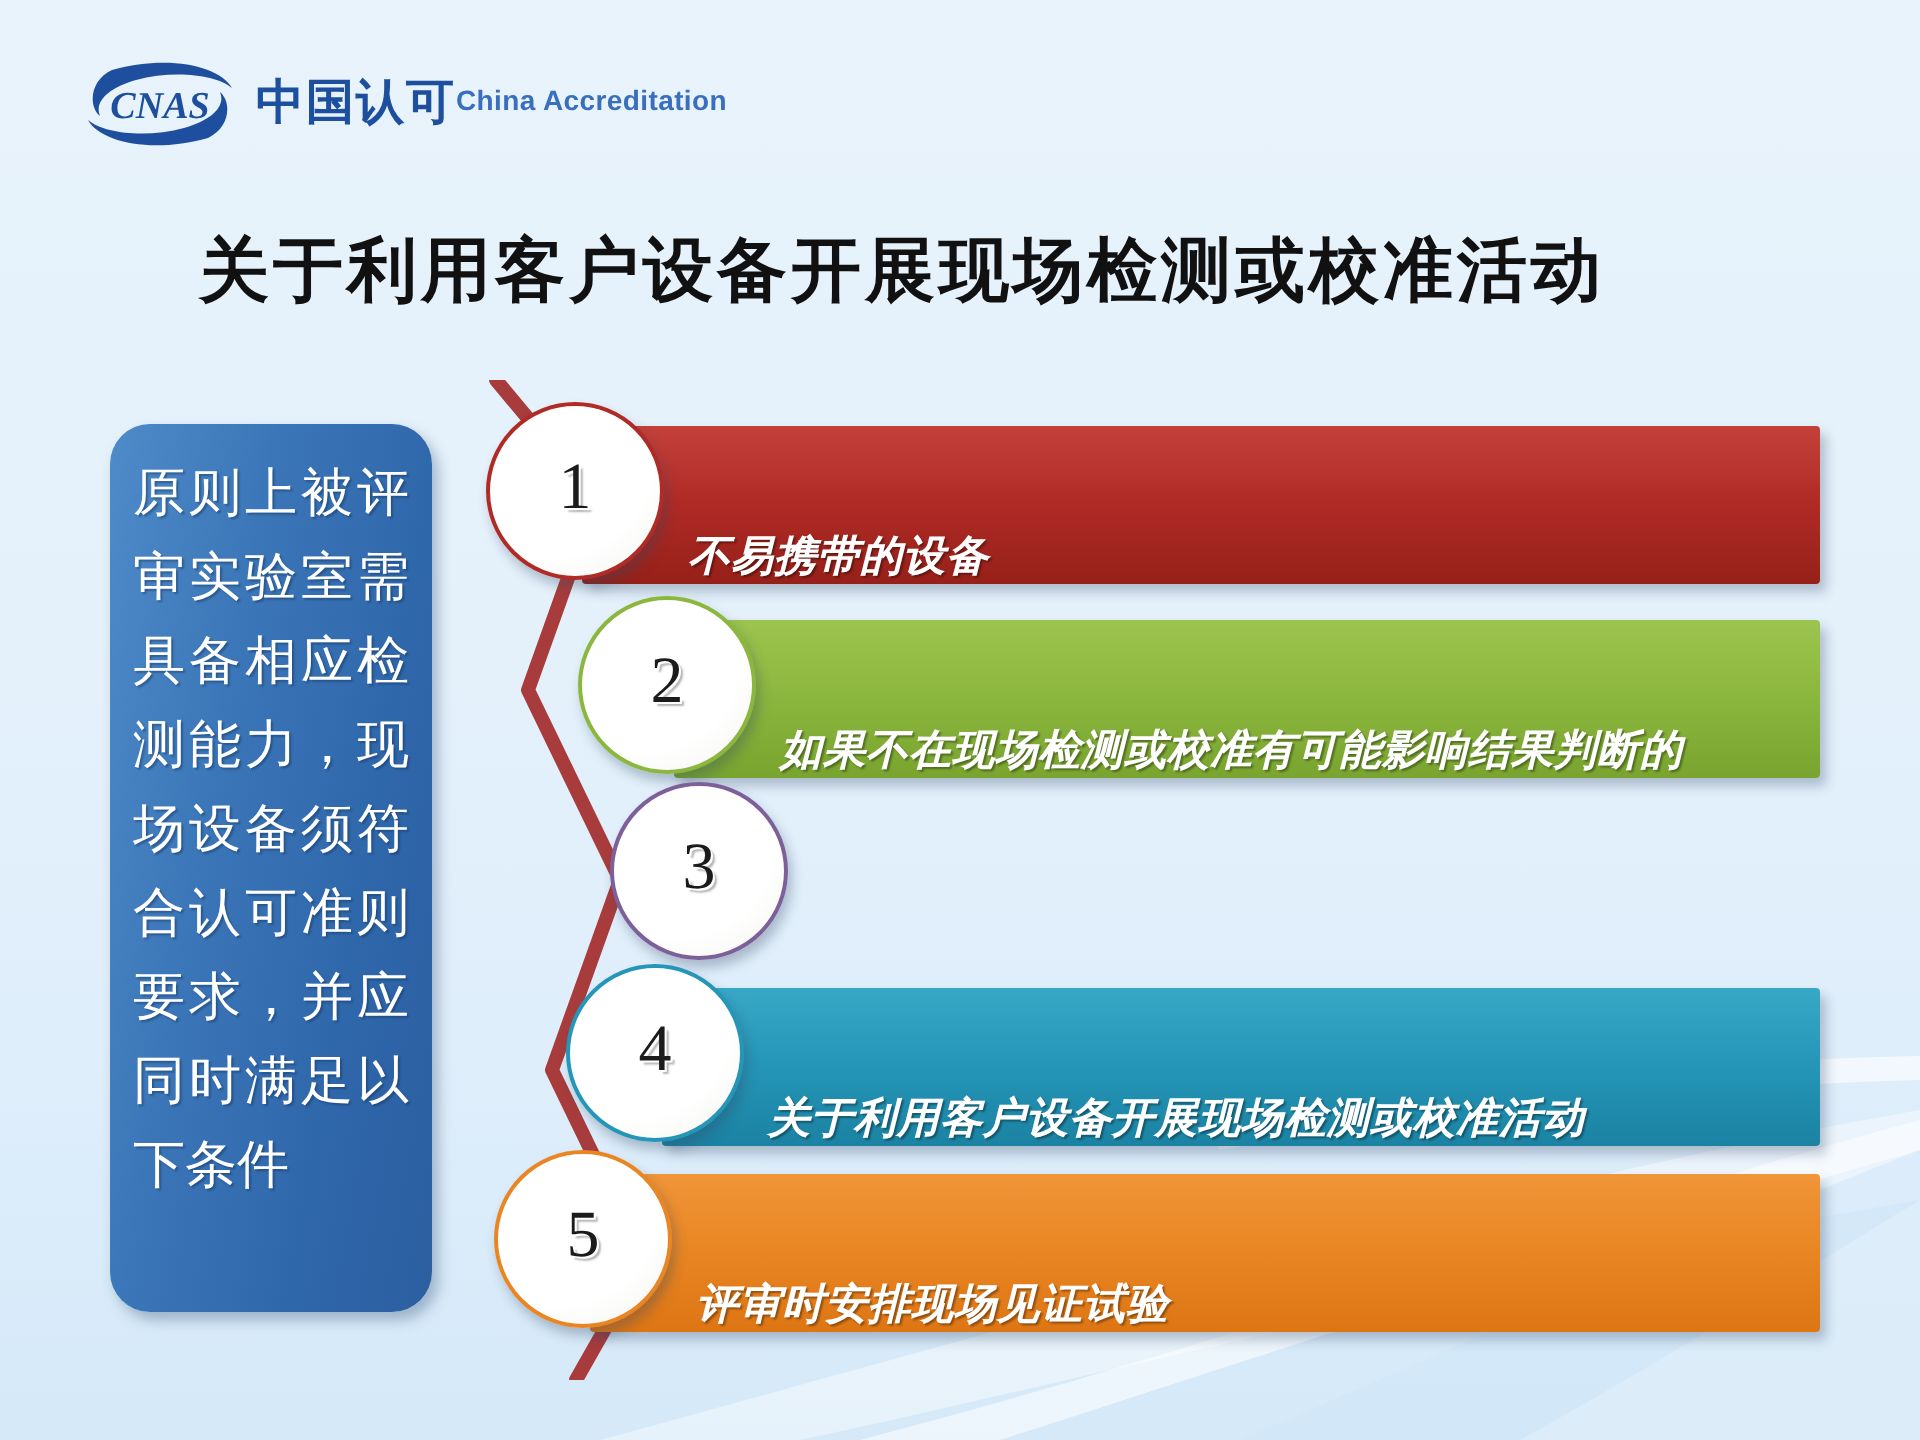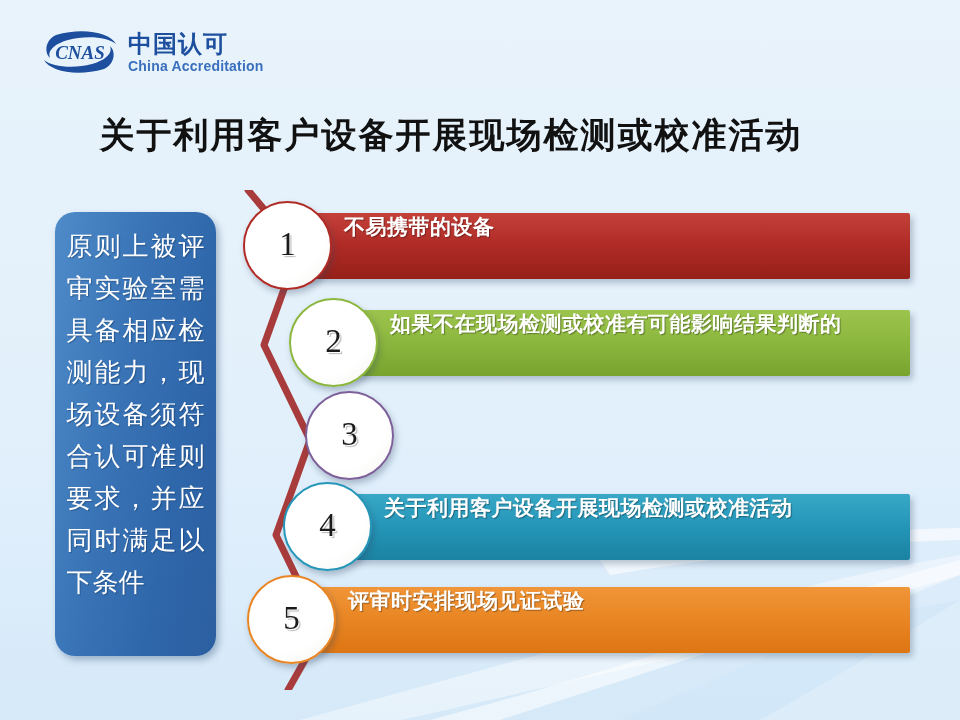--- a/index.html
+++ b/index.html
@@ -39,21 +39,20 @@
     height: 48px;
   }
   #logo-mark {
     width: 84px;
     height: 46px;
     flex: 0 0 auto;
   }
   #logo-text {
     margin-left: 6px;
     display: flex;
-    flex-direction: column;
     justify-content: center;
     line-height: 1;
   }
   #logo-cn {
     font-family: "Liberation Sans", "DejaVu Sans", sans-serif;
     font-size: 24px;
     font-weight: bold;
     color: #1d4f9e;
     letter-spacing: 1px;
   }
@@ -121,26 +120,27 @@
 
   
   .step {
     position: absolute;
     height: 66px;
   }
   .step-bar {
     position: absolute;
     left: 0;
     top: 0;
-    height: 66px;
+    height: 79px;
     border-radius: 2px;
     box-shadow: 3px 4px 6px rgba(50, 70, 100, 0.30);
     display: flex;
-    align-items: flex-start;
+    align-items: flex-end;
     box-sizing: border-box;
+    font-style: italic;
   }
   .step-label {
     color: #ffffff;
     font-size: 21px;
     font-weight: bold;
     letter-spacing: 0.5px;
     white-space: nowrap;
     font-family: "Liberation Serif", "DejaVu Serif", serif;
     text-shadow: 1px 1px 1px rgba(0, 0, 0, 0.35);
   }

